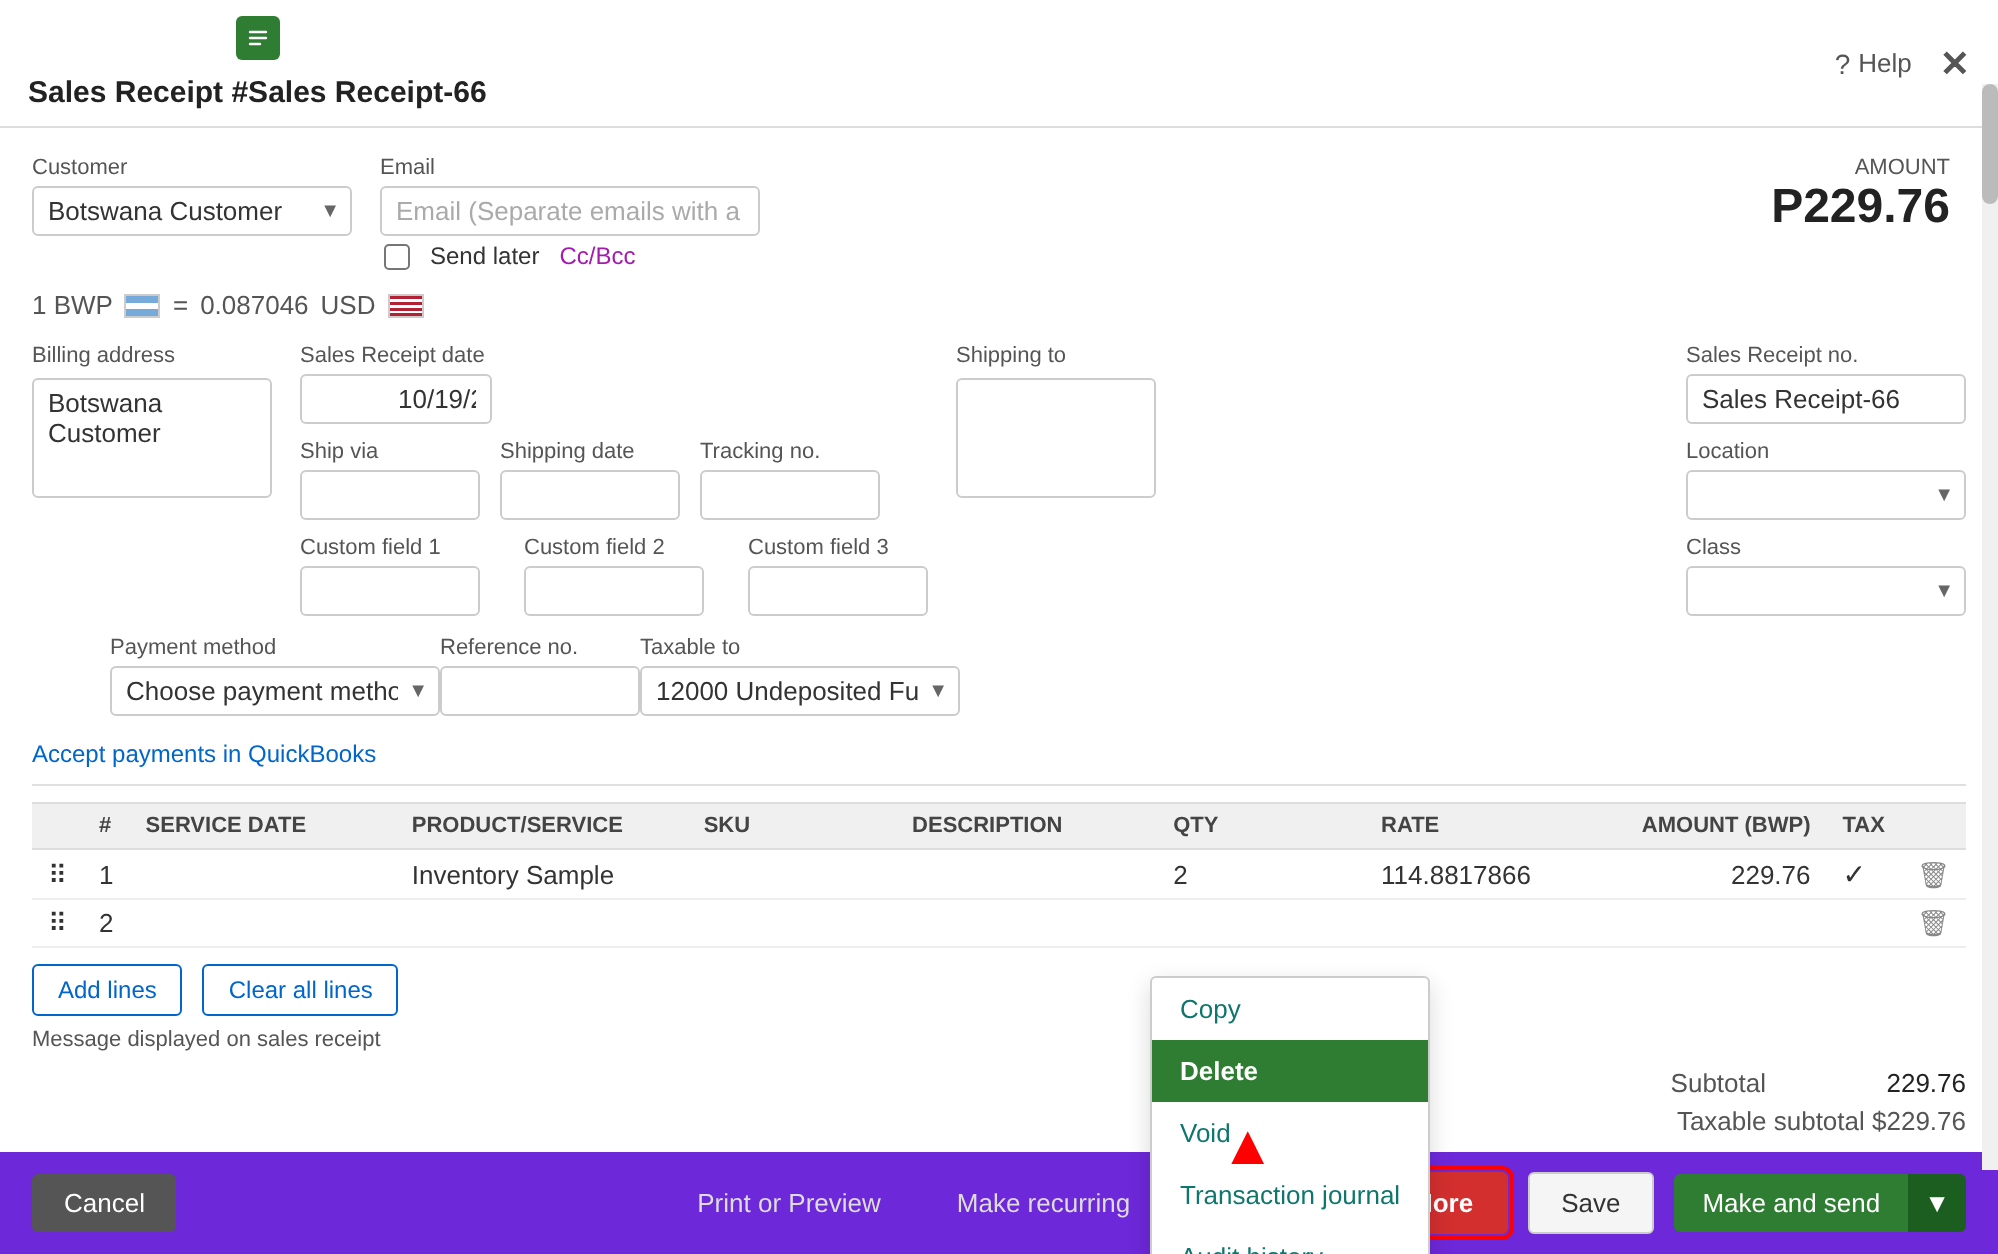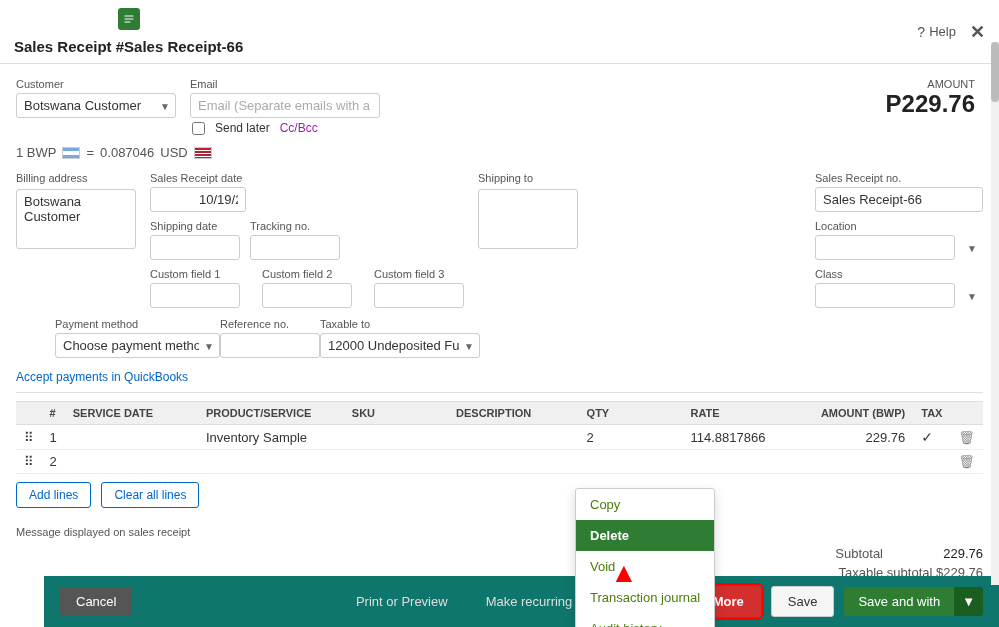--- a/index.html
+++ b/index.html
@@ -208,26 +208,25 @@
       padding: 2px 0;
       font-size: 13px;
     }
     .totals-row .t-label { color: #555; }
     .totals-row .t-value { min-width: 80px; text-align: right; color: #222; }
 
     .message-label { font-size: 11px; color: #555; margin-top: 6px; }
 
     
     .modal-footer {
-      background: #0f766e;
+      background: #6d28d9;
       padding: 10px 16px;
       display: flex;
       align-items: center;
       gap: 10px;
-      margin-left: 44px;
     }
     .footer-btn-cancel {
       background: #555;
       color: #fff;
       border: none;
       padding: 7px 16px;
       border-radius: 3px;
       cursor: pointer;
       font-size: 13px;
     }
@@ -287,21 +286,21 @@
       box-shadow: 0 4px 12px rgba(0,0,0,0.15);
       border-radius: 3px;
       z-index: 1000;
       min-width: 140px;
       top: 488px;
       left: 575px;
     }
     .dropdown-menu .menu-item {
       padding: 8px 14px;
       cursor: pointer;
-      color: #4d7c0f;
+      color: #0f766e;
       font-size: 13px;
     }
     .dropdown-menu .menu-item.delete-item {
       background: #2e7d32;
       color: #fff;
       font-weight: 600;
     }
 
     
     .red-arrow {
@@ -420,20 +419,24 @@
         <textarea style="width: 120px; height: 60px;">Botswana Customer</textarea>
       </div>
 
       <div style="display:flex; flex-direction:column; gap:8px;">
         <div class="form-group">
           <label>Sales Receipt date</label>
           <input type="text" style="width: 96px; padding-left: 48px;" value="10/19/2020">
         </div>
         <div style="display:flex; gap:10px;">
           <div class="form-group">
+            <label>Ship via</label>
+            <input type="text" style="width: 90px;">
+          </div>
+          <div class="form-group">
             <label>Shipping date</label>
             <input type="text" style="width: 90px;">
           </div>
           <div class="form-group">
             <label>Tracking no.</label>
             <input type="text" style="width: 90px;">
           </div>
         </div>
         <div style="display:flex; gap:22px;">
           <div class="form-group">
@@ -452,21 +455,21 @@
       </div>
 
       <div class="billing-group" style="margin-left:0;">
         <label>Shipping to</label>
         <textarea style="width: 100px; height: 60px;"></textarea>
       </div>
 
       <div style="margin-left:auto; display:flex; flex-direction:column; gap:8px;">
         <div class="form-group">
           <label>Sales Receipt no.</label>
-          <input type="text" style="width: 168px;" value="Sales Receipt-66">
+          <input type="text" style="width: 140px;" value="Sales Receipt-66">
         </div>
         <div class="form-group">
           <label>Location</label>
           <div class="select-wrapper">
             <select style="width:140px;">
               <option value=""></option>
             </select>
             <span class="select-arrow">▼</span>
           </div>
         </div>
@@ -558,21 +561,21 @@
             <td><span class="trash-icon">🗑</span></td>
           </tr>
         </tbody>
       </table>
 
       <div class="table-actions">
         <button class="table-btn">Add lines</button>
         <button class="table-btn">Clear all lines</button>
       </div>
 
-      <div style="margin-top:18px;">
+      <div style="margin-top:6px;">
         <div class="message-label">Message displayed on sales receipt</div>
       </div>
 
       <div style="margin-top:6px;">
         <div class="totals-row">
           <span class="t-label">Subtotal</span>
           <span class="t-value">229.76</span>
         </div>
         <div class="totals-row">
           <span class="t-label">Taxable subtotal $229.76</span>
@@ -584,21 +587,21 @@
 
   <div class="modal-footer">
     <button class="footer-btn-cancel">Cancel</button>
     <div class="footer-spacer"></div>
     <button class="footer-btn-plain">Print or Preview</button>
     <button class="footer-btn-plain">Make recurring</button>
     <button class="footer-btn-plain">Customize</button>
     <button class="footer-btn-more more-highlight">More</button>
     <button class="footer-btn-save">Save</button>
     <div class="save-send-group">
-      <button class="footer-btn-save-send">Save and with</button>
+      <button class="footer-btn-save-send">Make and send</button>
       <button class="footer-btn-save-send-caret">▼</button>
     </div>
   </div>
 
   <div class="dropdown-menu">
     <div class="menu-item">Copy</div>
     <div class="menu-item delete-item">Delete</div>
     <div class="menu-item">Void</div>
     <div class="menu-item">Transaction journal</div>
     <div class="menu-item">Audit history</div>

